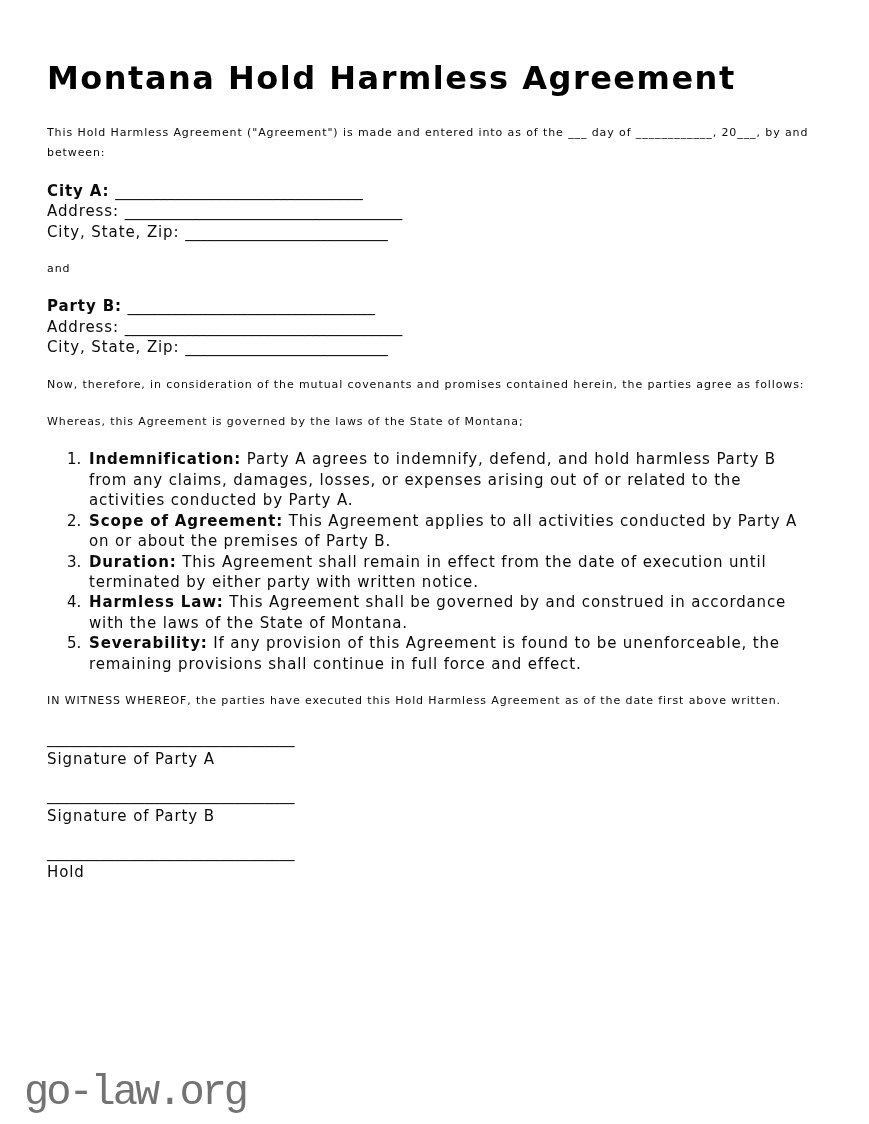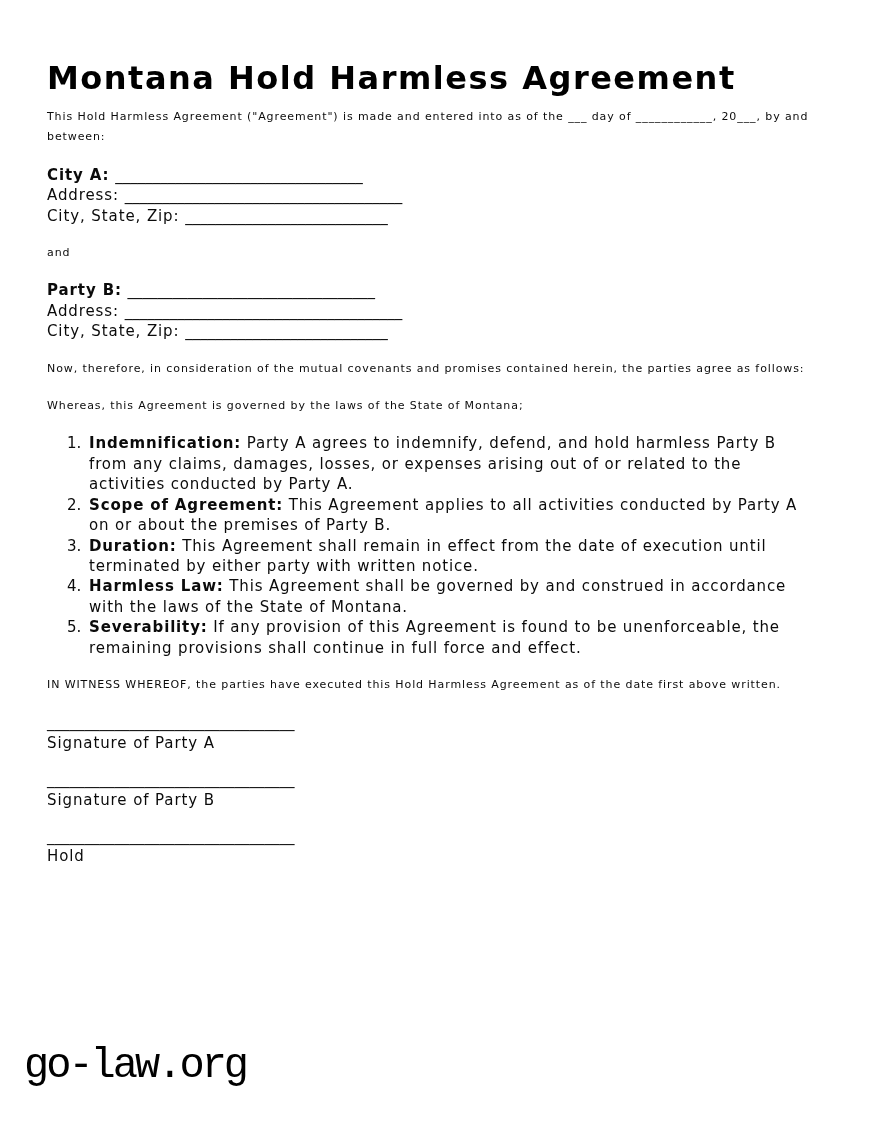--- a/index.html
+++ b/index.html
@@ -18,21 +18,21 @@
     padding: 60px 0 0 47px;
   }
   .content {
     width: 766px;
   }
   h1.doc-title {
     font-size: 32px;
     line-height: 36px;
     font-weight: bold;
     letter-spacing: 1.5px;
-    margin-bottom: 11px;
+    margin-bottom: 27px;
     color: #000000;
   }
   .para {
     font-size: 11px;
     line-height: 20.4px;
     letter-spacing: 0.9px;
     margin-bottom: 17px;
   }
   .party-block {
     font-size: 15px;
@@ -70,25 +70,25 @@
     color: #111;
   }
   .sig-label {
     font-size: 15px;
     line-height: 20.4px;
     letter-spacing: 0.9px;
   }
   .site-footer {
     position: absolute;
     left: 24px;
-    top: 1042px;
+    top: 1069px;
     font-family: "Liberation Mono", "DejaVu Sans Mono", monospace;
     font-size: 42px;
     letter-spacing: -3px;
-    color: #000000;
+    color: #737373;
   }
 </style>
 </head>
 <body>
 
 <div class="page">
   <div class="content">
 
     <h1 class="doc-title">Montana Hold Harmless Agreement</h1>
 

